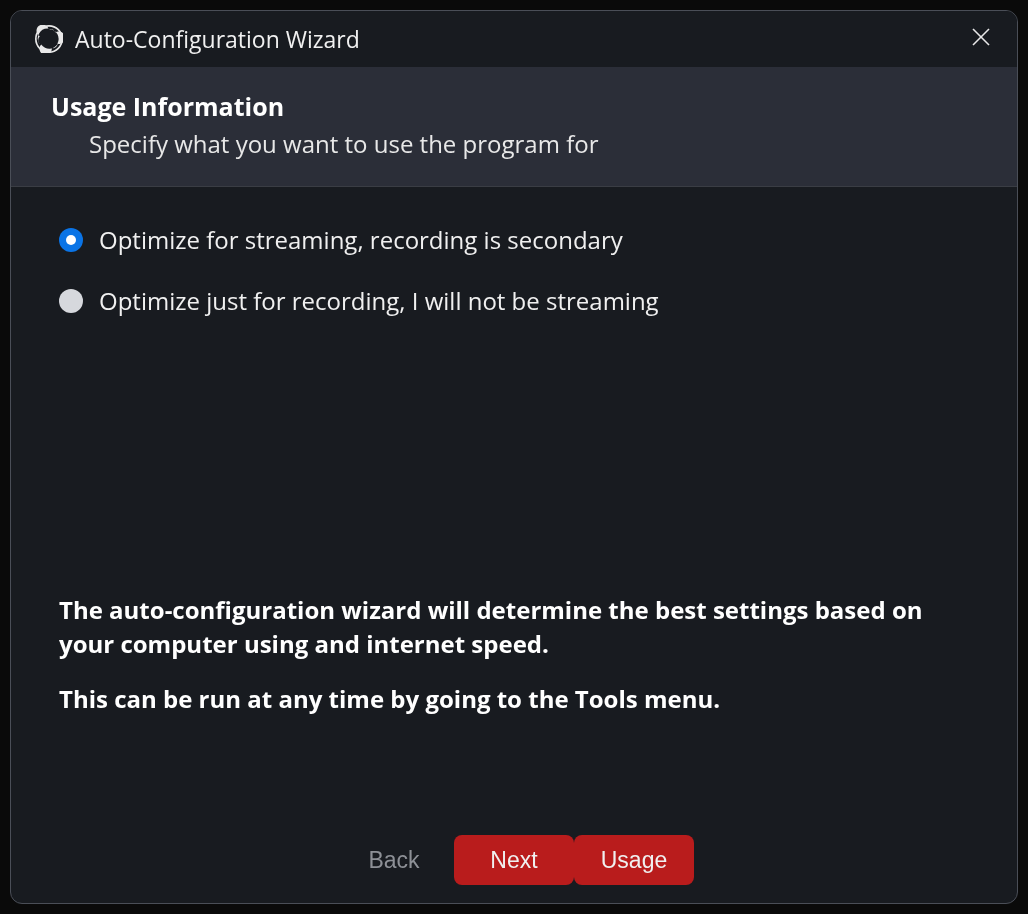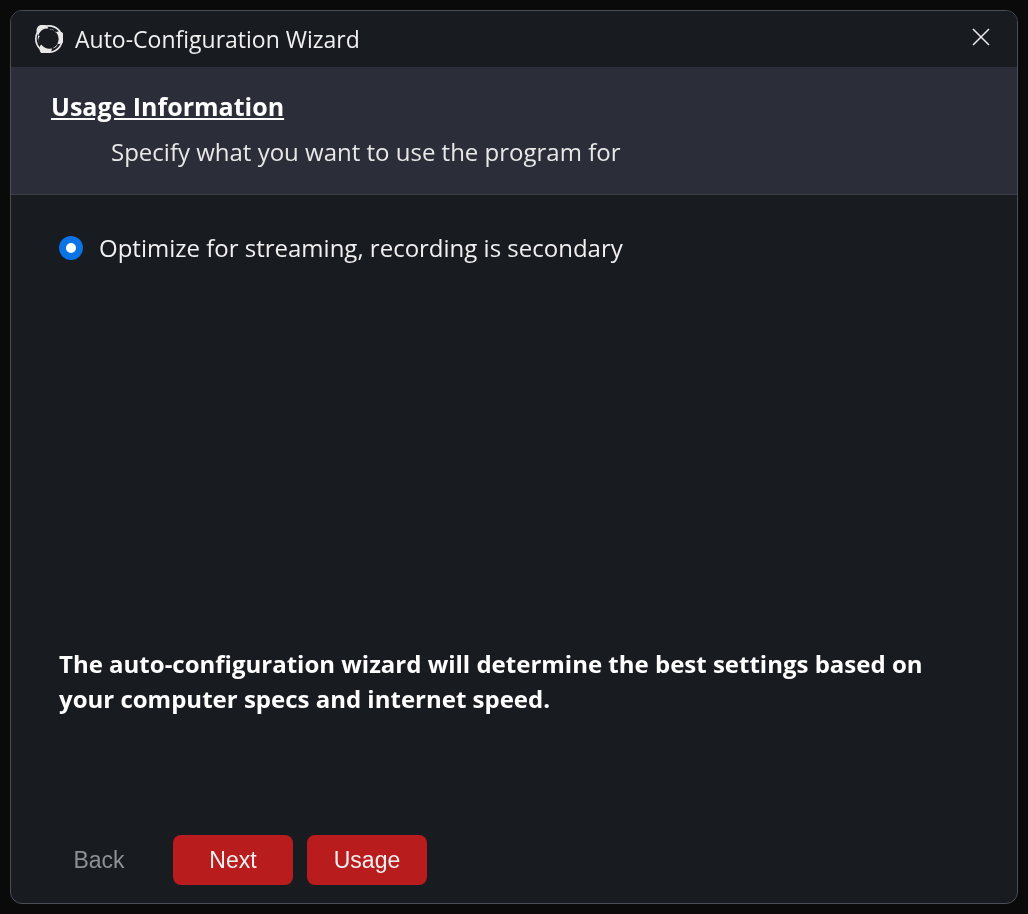--- a/index.html
+++ b/index.html
@@ -54,28 +54,27 @@
       color: #e0e0e0;
     }
     .header-panel {
       background: #2b2e38;
       padding: 22px 40px 26px 40px;
     }
     .header-panel .heading {
       font-size: 25px;
       font-weight: 700;
       color: #ffffff;
-      margin-bottom: 12px;
-      text-decoration: underline;
+      margin-bottom: 4px;
     }
     .header-panel .subheading {
       font-size: 24px;
       font-weight: 400;
       color: #e8e8e8;
-      margin-left: 60px;
+      margin-left: 38px;
     }
     .divider {
       height: 1px;
       background: #3a3d44;
     }
     .content {
       flex: 1;
       padding: 36px 48px 20px 48px;
       display: flex;
       flex-direction: column;
@@ -129,23 +128,22 @@
       font-size: 24px;
       font-weight: 700;
       color: #ffffff;
       line-height: 1.45;
       margin-bottom: 20px;
     }
     .footer {
       height: 86px;
       display: flex;
       align-items: center;
-      justify-content: flex-start;
+      justify-content: center;
       padding: 0 28px;
-      gap: 14px;
     }
     .btn {
       min-width: 120px;
       height: 50px;
       border-radius: 8px;
       border: none;
       font-size: 23px;
       font-weight: 400;
       cursor: pointer;
       display: flex;
@@ -196,26 +194,31 @@
 
   <div class="content">
 
     <div class="radio-group">
 
       <label class="radio-option">
         <span class="radio-circle selected"></span>
         <span class="radio-label">Optimize for streaming, recording is secondary</span>
       </label>
 
+      <label class="radio-option">
+        <span class="radio-circle"></span>
+        <span class="radio-label">Optimize just for recording, I will not be streaming</span>
+      </label>
 
 
     </div>
 
     <div class="info-block">
-      <p class="info-text">The auto-configuration wizard will determine the best settings based on your computer specs and internet speed.</p>
+      <p class="info-text">The auto-configuration wizard will determine the best settings based on your computer using and internet speed.</p>
+      <p class="info-text">This can be run at any time by going to the Tools menu.</p>
     </div>
 
   </div>
 
   <div class="footer">
     <button class="btn btn-ghost">Back</button>
     <button class="btn btn-default">Next</button>
     <button class="btn btn-default">Usage</button>
   </div>
 

